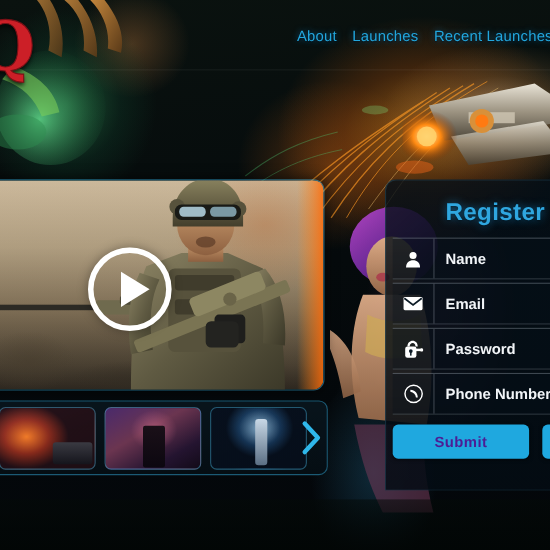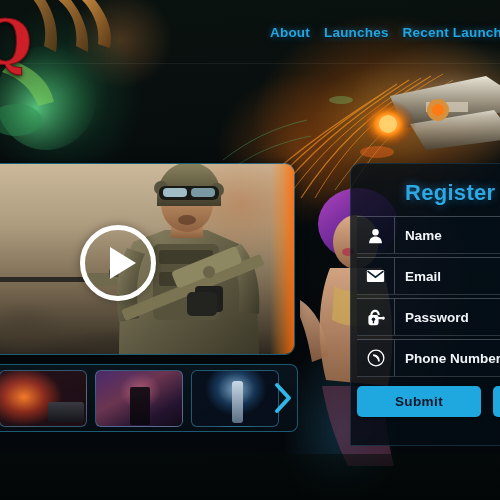--- a/index.html
+++ b/index.html
@@ -98,21 +98,21 @@
     position: absolute;
     left: 270px; top: 25px;
     display: flex;
     align-items: center;
     gap: 14px;
     z-index: 30;
     white-space: nowrap;
   }
   .nav-item {
     font-size: 13.5px;
-    font-weight: bold;
+    font-weight: normal;
     color: #22a6dd;
     text-shadow: 0 0 6px rgba(20,120,180,0.8), 0 1px 2px rgba(0,0,0,0.9);
     cursor: pointer;
     letter-spacing: .2px;
   }
 
   
   .video-panel {
     position: absolute;
     left: -10px; top: 163px;
@@ -301,21 +301,21 @@
     position: absolute;
     left: 6px; top: 222px;
     display: flex;
     gap: 12px;
     align-items: center;
   }
   .btn {
     height: 31px;
     min-width: 124px;
     background: #1fa8df;
-    color: #0f172a;
+    color: #4c1d95;
     border: none;
     border-radius: 5px;
     font-size: 13.5px;
     font-weight: bold;
     font-family: "Liberation Sans", sans-serif;
     letter-spacing: .4px;
     cursor: pointer;
     box-shadow: 0 1px 3px rgba(0,0,0,0.5);
   }
   .btn-secondary { min-width: 60px; }

